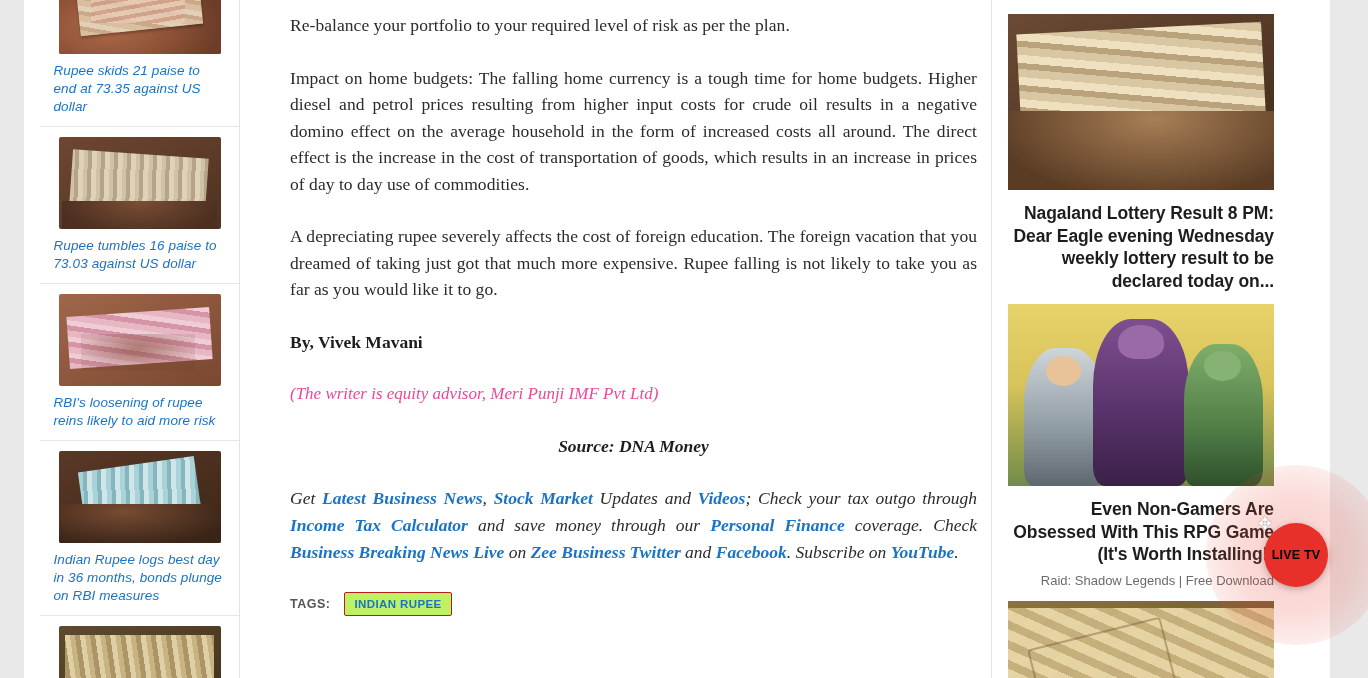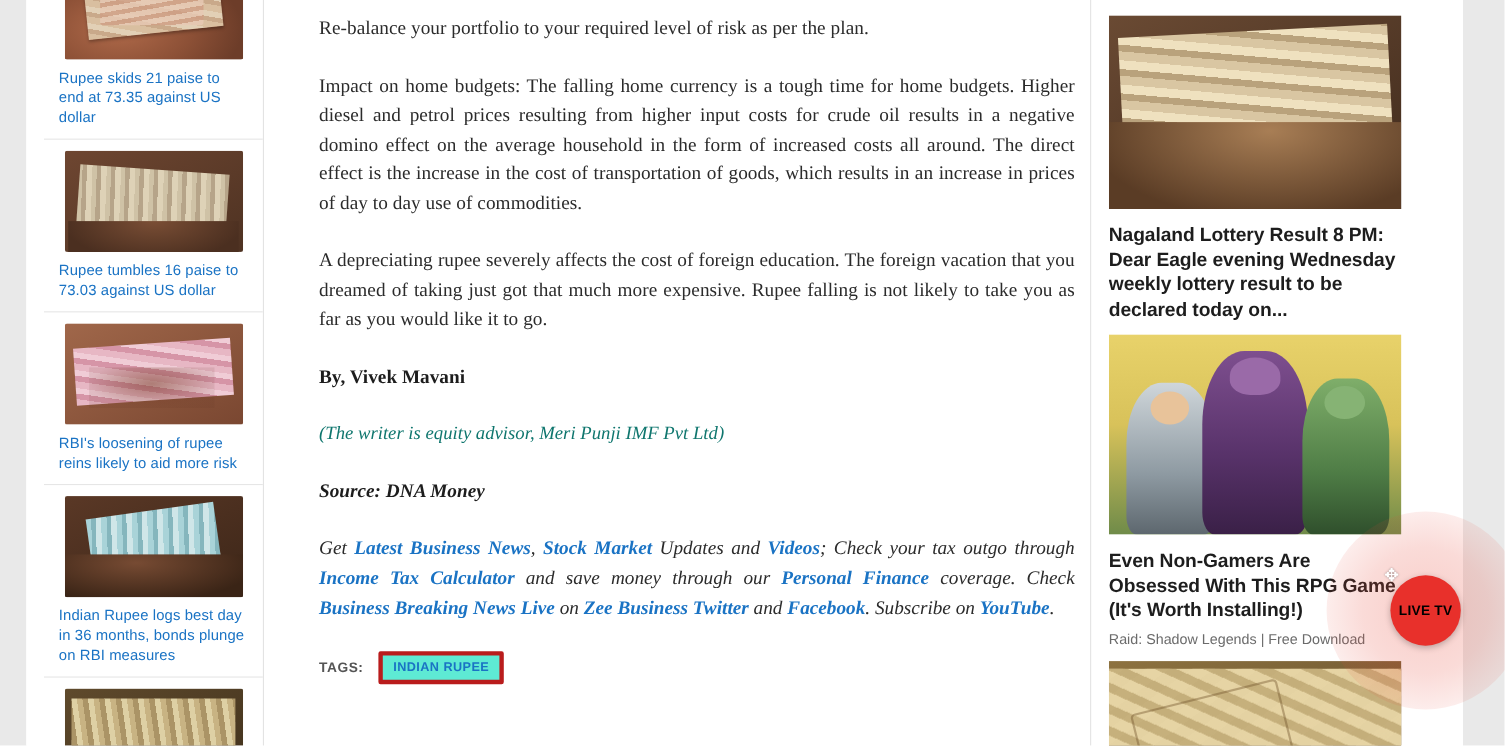--- a/index.html
+++ b/index.html
@@ -29,20 +29,21 @@
     position: absolute; left: 24px; top: 0; width: 1306px; height: 678px;
     background: #ffffff;
   }
 
   
   .left-rail {
     position: absolute; left: 16px; top: 0; width: 200px; height: 678px;
     background: #ffffff;
     border-right: 1px solid #e3e3e3;
     overflow: hidden;
+    font-style: italic;
   }
   .rail-item {
     padding: 0 0 0 0;
     border-bottom: 1px solid #e6e6e6;
   }
   .rail-thumb {
     width: 162px; height: 92px;
     margin: 10px auto 8px auto;
     display: block;
     border-radius: 2px;
@@ -85,32 +86,33 @@
     font-size: 17.5px;
     line-height: 26px;
     color: #1d1d1d;
     font-weight: bold;
     margin: 0 0 26px 0;
   }
   .writer-note {
     font-family: "Liberation Serif", serif;
     font-size: 17px;
     line-height: 26px;
-    color: #0f766e;
+    color: #ec4899;
     font-style: italic;
     margin: 0 0 26px 0;
   }
   .source {
     font-family: "Liberation Serif", serif;
     font-size: 17.5px;
     line-height: 26px;
     color: #1d1d1d;
     font-weight: bold;
     font-style: italic;
     margin: 0 0 26px 0;
+    text-align: center;
   }
   .topvideos {
     font-family: "Liberation Serif", serif;
     font-size: 17px;
     line-height: 26px;
     color: #2b2b2b;
     margin: 0 0 10px 0;
   }
   .promo {
     font-family: "Liberation Serif", serif;
@@ -135,36 +137,37 @@
   }
   .tags-label {
     font-family: "Liberation Sans", sans-serif;
     font-size: 12.5px;
     font-weight: bold;
     color: #555;
     letter-spacing: 0.5px;
   }
   .tag-chip {
     display: inline-block;
-    border: 4px solid #b91c1c;
-    background: #5eead4;
+    border: 1px solid #b91c1c;
+    background: #bef264;
     color: #1a73c4;
     font-size: 11.5px;
     font-weight: bold;
     letter-spacing: 0.4px;
     padding: 5px 9px;
     border-radius: 2px;
     text-decoration: none;
   }
 
   
   .right-rail {
     position: absolute; left: 984px; top: 0; width: 300px; height: 678px;
     overflow: hidden;
     background: #ffffff;
+    text-align: right;
   }
   .rr-clipped-title {
     font-size: 14px; color: #888; line-height: 14px;
     height: 10px; overflow: hidden;
     margin: 0 0 4px 0;
   }
   .rr-card { margin-bottom: 12px; }
   .rr-img {
     width: 266px; height: 176px;
     display: block;

